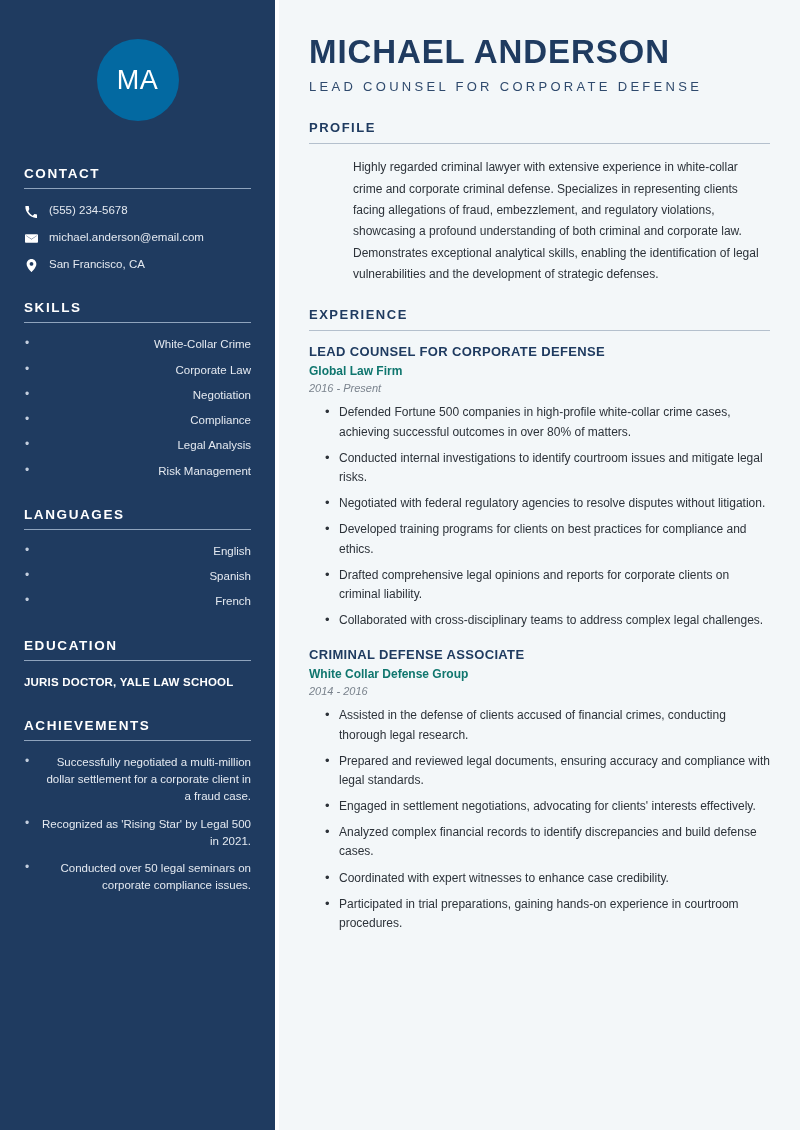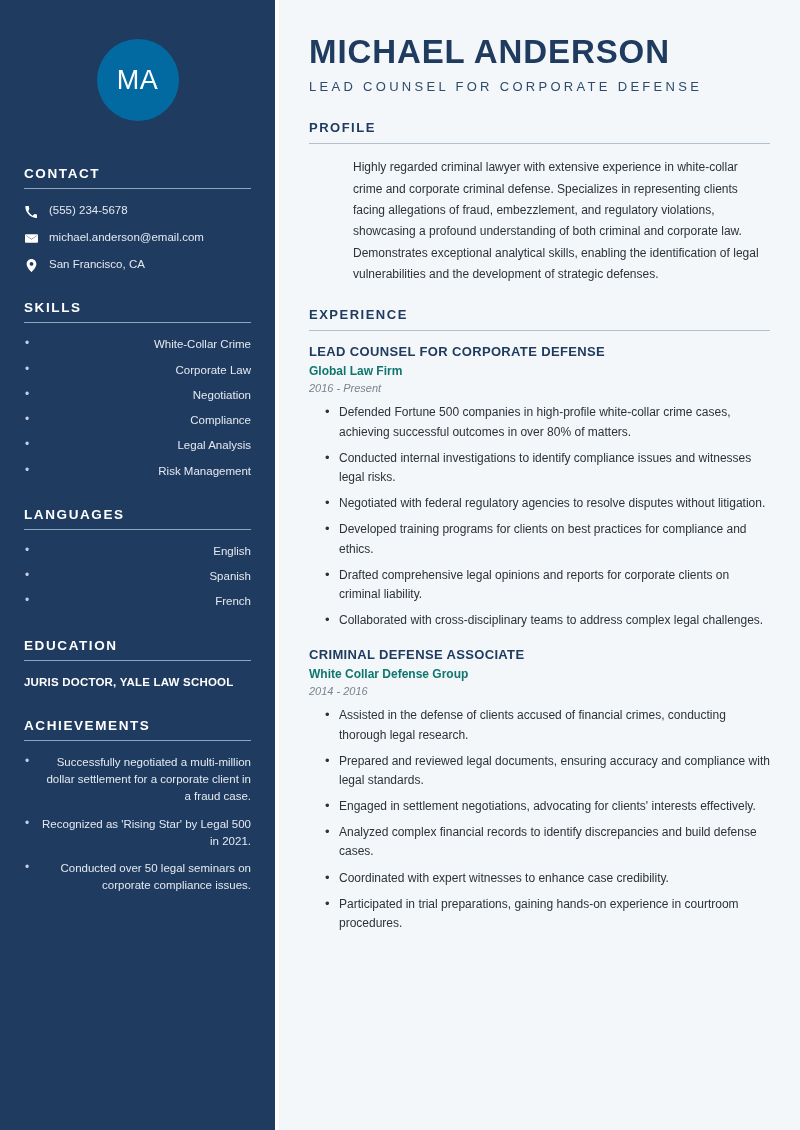--- a/index.html
+++ b/index.html
@@ -288,21 +288,21 @@
   <section class="main-section">
     <div class="main-heading">EXPERIENCE</div>
     <div class="main-rule"></div>
 
     <div class="job">
       <div class="job-title">LEAD COUNSEL FOR CORPORATE DEFENSE</div>
       <div class="job-company">Global Law Firm</div>
       <div class="job-dates">2016 - Present</div>
       <ul class="job-bullets">
         <li>Defended Fortune 500 companies in high-profile white-collar crime cases, achieving successful outcomes in over 80% of matters.</li>
-        <li>Conducted internal investigations to identify compliance issues and witnesses legal risks.</li>
+        <li>Conducted internal investigations to identify courtroom issues and mitigate legal risks.</li>
         <li>Negotiated with federal regulatory agencies to resolve disputes without litigation.</li>
         <li>Developed training programs for clients on best practices for compliance and ethics.</li>
         <li>Drafted comprehensive legal opinions and reports for corporate clients on criminal liability.</li>
         <li>Collaborated with cross-disciplinary teams to address complex legal challenges.</li>
       </ul>
     </div>
 
     <div class="job">
       <div class="job-title">CRIMINAL DEFENSE ASSOCIATE</div>
       <div class="job-company">White Collar Defense Group</div>

